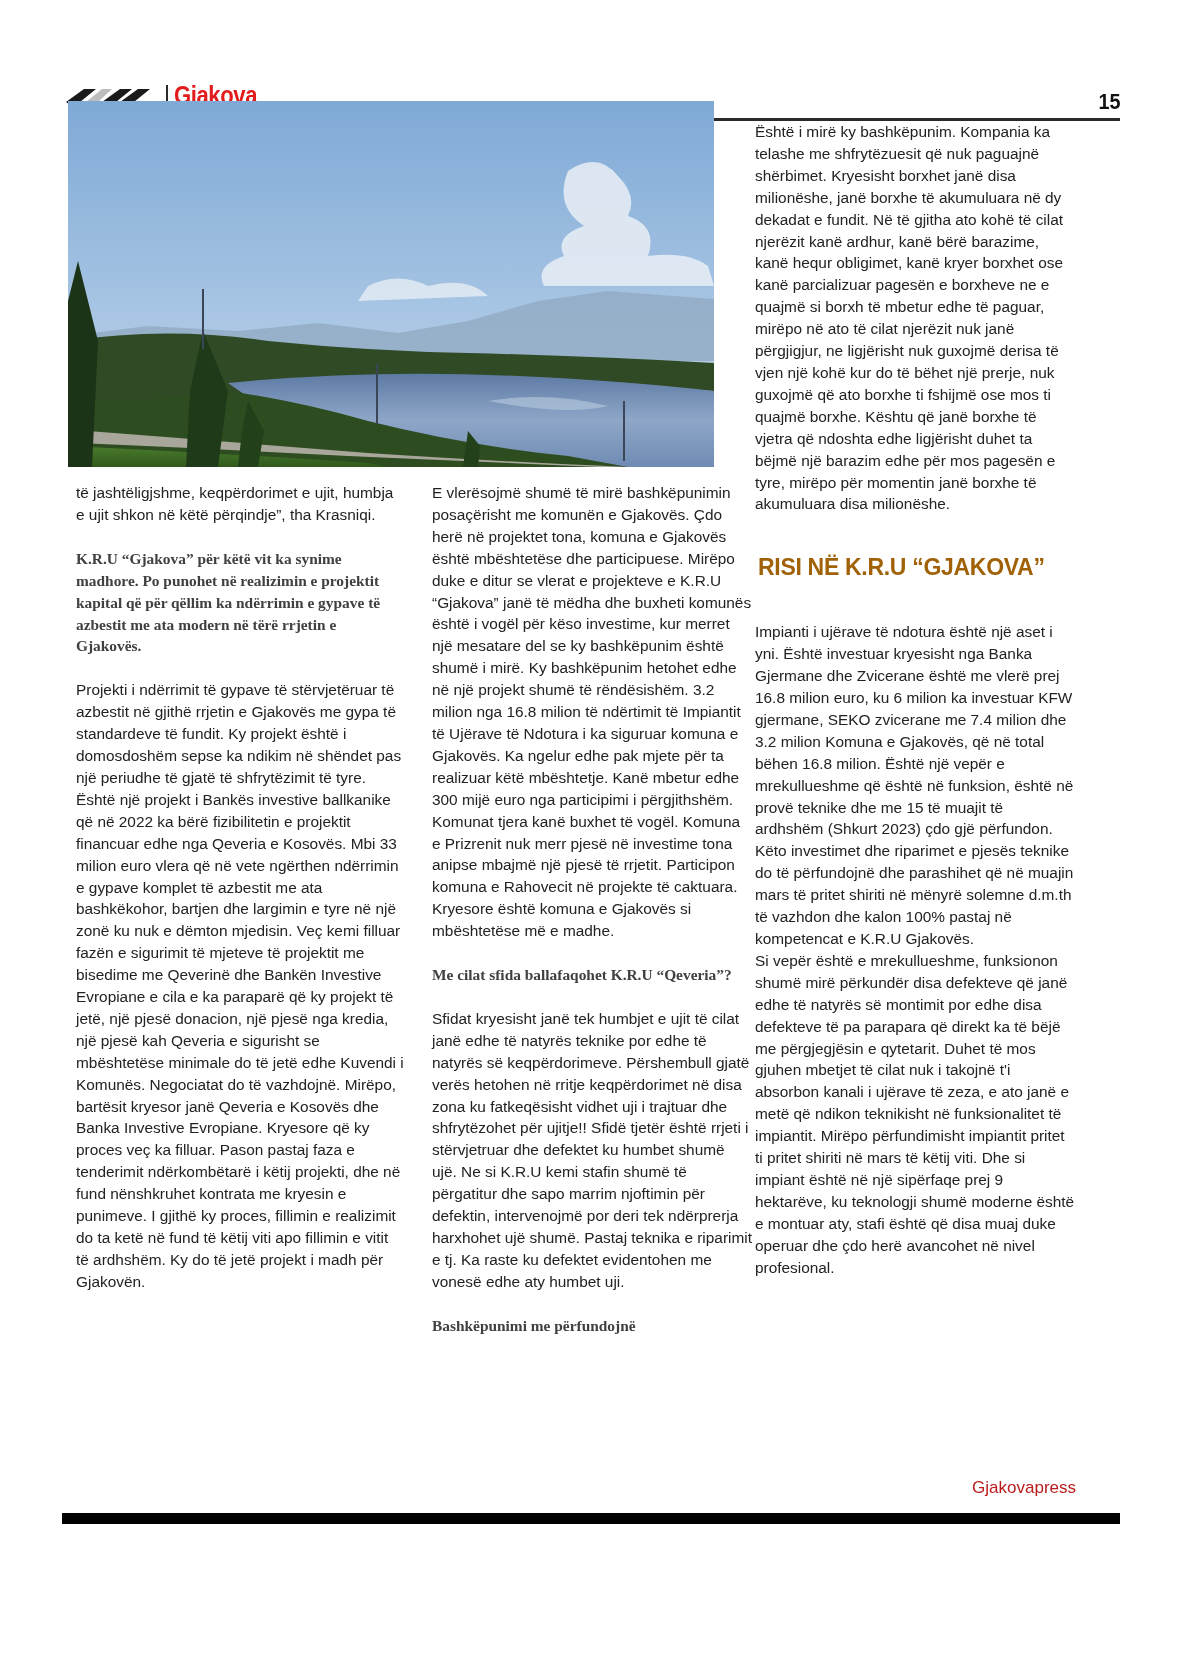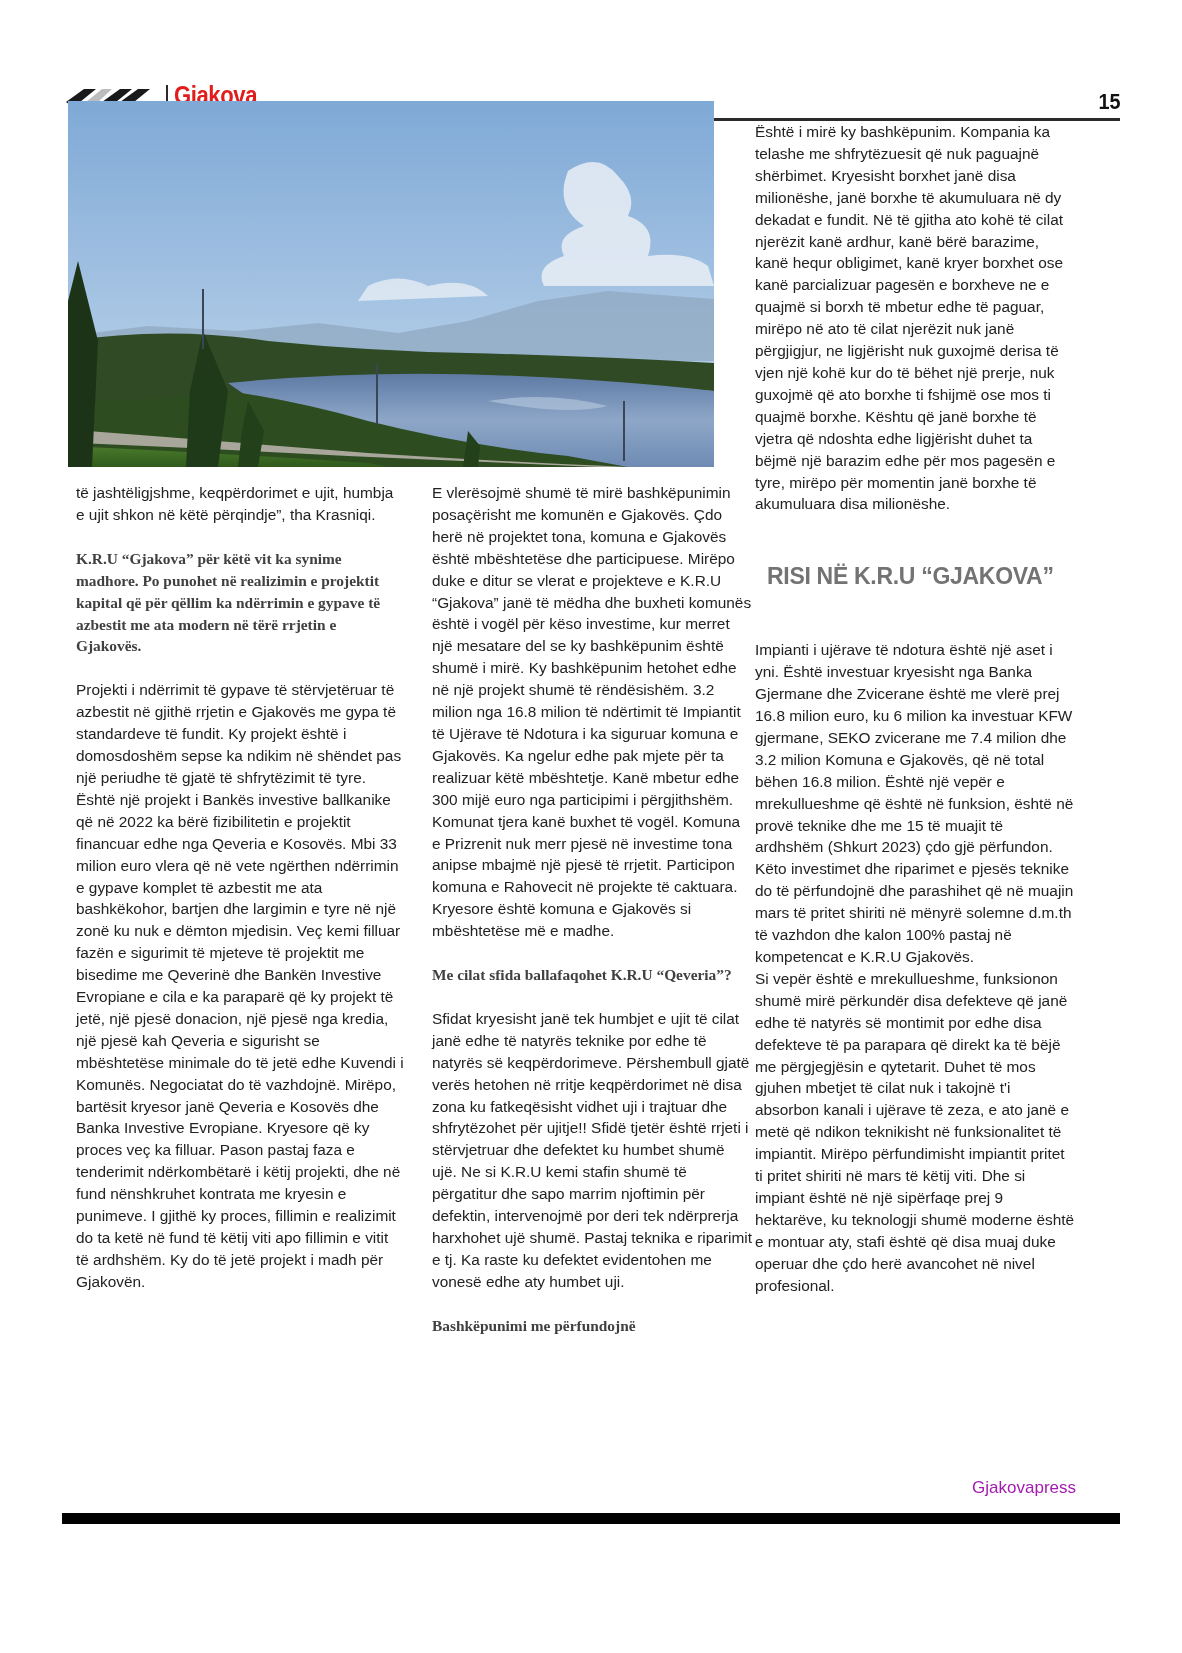--- a/index.html
+++ b/index.html
@@ -29,25 +29,25 @@
   
   .col { position: absolute; font-family: "Liberation Sans", sans-serif; font-size: 15.4px;
          line-height: 21.9px; color: #222; }
   .col p { margin: 0; }
   .col .gap { height: 22px; }
   .col .bold { font-weight: bold; color: #404040; font-family: Liberation Serif, serif; }
   .col1 { left: 68px; top: 482px; width: 328px; margin-left: 8px; }
   .col2 { left: 432px; top: 482px; width: 320px; }
   .col3 { left: 755px; top: 121px; width: 320px; }
 
-  .section-title { font-weight: bold; font-size: 23px; line-height: 30px; color: #737373;
-                   margin: 12px; letter-spacing: -0.3px; }
+  .section-title { font-weight: bold; font-size: 23px; line-height: 30px; color: #a16207;
+                   margin: 3px; letter-spacing: -0.3px; }
 
   
-  .credit { position: absolute; right: 106px; top: 1478px; font-size: 17px; color: #a21caf;
+  .credit { position: absolute; right: 106px; top: 1478px; font-size: 17px; color: #b91c1c;
             font-family: "Liberation Sans", sans-serif; }
   .footer-bar { position: absolute; left: 62px; top: 1513px; width: 1058px; height: 11px; background: #000; }
 </style>
 </head>
 <body>
 
 <div class="header">
   <svg class="chevrons" viewBox="0 0 92 26">
     <polygon points="22,0 34,0 18,13 34,26 22,26 4,13" fill="#1a1a1a"></polygon>
     <polygon points="40,0 50,0 36,13 50,26 40,26 24,13" fill="#bdbdbd"></polygon>

